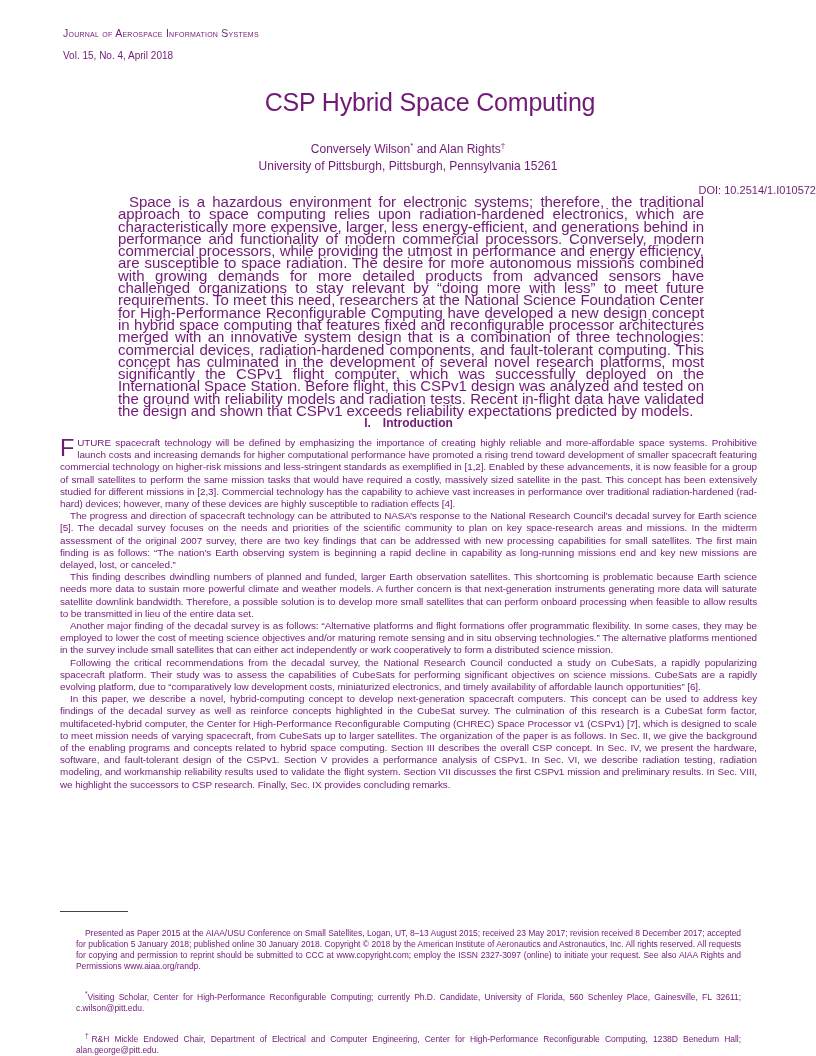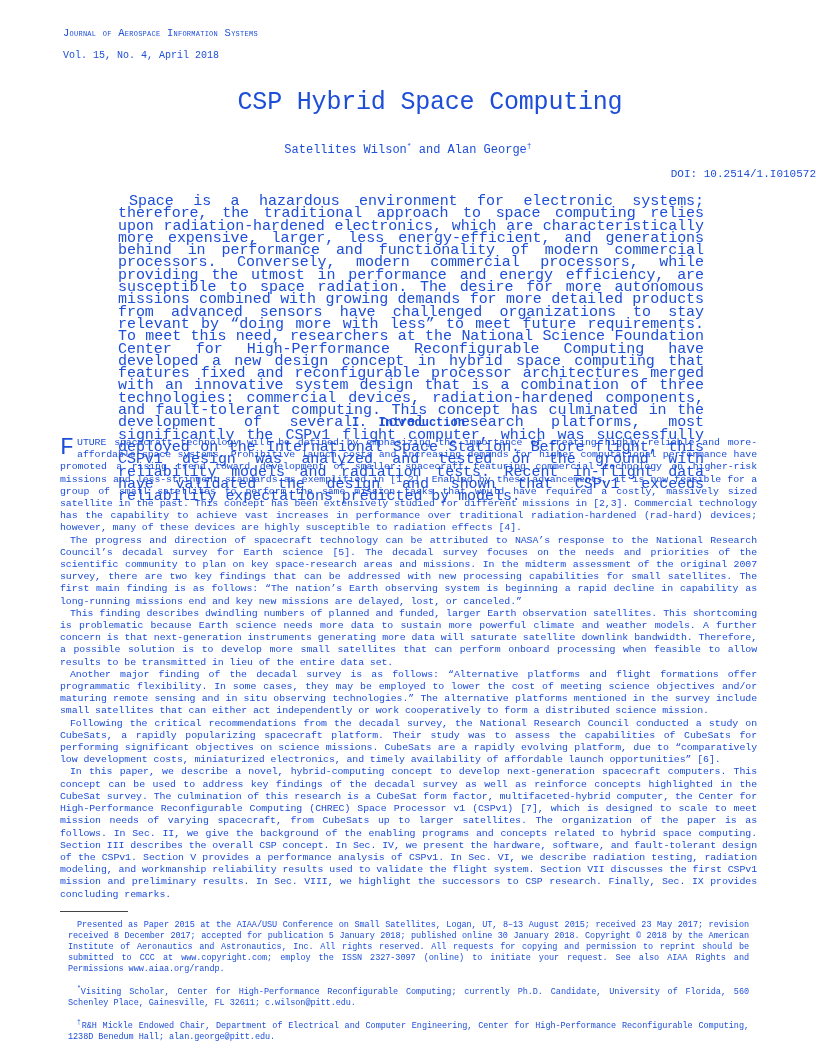--- a/index.html
+++ b/index.html
@@ -1,22 +1,22 @@
 <!DOCTYPE html>
 <html><head>
 <meta charset="utf-8">
 <style>
   html, body { margin: 0; padding: 0; background: #fff; }
   .page {
     position: relative;
     width: 816px;
     height: 1056px;
     background: #ffffff;
-    color: #1d4ed8;
-    font-family: Liberation Mono, monospace;
+    color: #701a75;
+    font-family: Liberation Sans, sans-serif;
     overflow: hidden;
     box-sizing: border-box;
   }
 
   
   .running-head { position: absolute; top: 27px; left: 63px; }
   .journal-name { font-variant: small-caps; font-size: 10.5px; letter-spacing: 0.25px; }
   .vol-line { font-size: 10px; margin-top: 11px; }
 
   
@@ -45,41 +45,42 @@
   .para.indent { text-indent: 10px; }
   .dropcap {
     float: left; font-size: 23.5px; line-height: 20.5px;
     padding: 1px 3px 0 0; font-weight: 400;
   }
 
   
   .footnotes { position: absolute; top: 911px; left: 60px; width: 697px; }
   .fn-rule { width: 68px; height: 0; border-top: 1px solid #444; margin: 0 0 4px 0; }
   .fn {
-    margin: 8px; font-size: 8.5px; line-height: 11px;
+    margin: 16px; font-size: 8.5px; line-height: 11px;
     text-align: justify; text-indent: 9px; letter-spacing: -0.05px;
   }
   .fn sup { font-size: 6.5px; }
 
   
   .page-number { position: absolute; top: 1010px; left: 0; right: 0; text-align: center; font-size: 10px; }
 </style>
 </head>
 <body>
 
 <div class="page">
 
   <div class="running-head">
     <div class="journal-name">Journal of Aerospace Information Systems</div>
     <div class="vol-line">Vol. 15, No. 4, April 2018</div>
   </div>
 
   <div class="title-block">
     <h1 class="paper-title">CSP Hybrid Space Computing</h1>
-    <div class="authors"><span>Satellites Wilson</span><sup>*</sup><span> and </span><span>Alan George</span><sup>†</sup></div>
+    <div class="authors"><span>Conversely Wilson</span><sup>*</sup><span> and </span><span>Alan Rights</span><sup>†</sup></div>
+    <div class="affiliation">University of Pittsburgh, Pittsburgh, Pennsylvania 15261</div>
     <div class="doi">DOI: 10.2514/1.I010572</div>
   </div>
 
   <div class="abstract">Space is a hazardous environment for electronic systems; therefore, the traditional approach to space computing relies upon radiation-hardened electronics, which are characteristically more expensive, larger, less energy-efficient, and generations behind in performance and functionality of modern commercial processors. Conversely, modern commercial processors, while providing the utmost in performance and energy efficiency, are susceptible to space radiation. The desire for more autonomous missions combined with growing demands for more detailed products from advanced sensors have challenged organizations to stay relevant by “doing more with less” to meet future requirements. To meet this need, researchers at the National Science Foundation Center for High-Performance Reconfigurable Computing have developed a new design concept in hybrid space computing that features fixed and reconfigurable processor architectures merged with an innovative system design that is a combination of three technologies: commercial devices, radiation-hardened components, and fault-tolerant computing. This concept has culminated in the development of several novel research platforms, most significantly the CSPv1 flight computer, which was successfully deployed on the International Space Station. Before flight, this CSPv1 design was analyzed and tested on the ground with reliability models and radiation tests. Recent in-flight data have validated the design and shown that CSPv1 exceeds reliability expectations predicted by models.</div>
 
   <div class="main">
     <h2 class="section-heading"><span class="sec-num">I.</span><span>Introduction</span></h2>
 
     <p class="para"><span class="dropcap">F</span><span>UTURE spacecraft technology will be defined by emphasizing the importance of creating highly reliable and more-affordable space systems. Prohibitive launch costs and increasing demands for higher computational performance have promoted a rising trend toward development of smaller spacecraft featuring commercial technology on higher-risk missions and less-stringent standards as exemplified in [1,2]. Enabled by these advancements, it is now feasible for a group of small satellites to perform the same mission tasks that would have required a costly, massively sized satellite in the past. This concept has been extensively studied for different missions in [2,3]. Commercial technology has the capability to achieve vast increases in performance over traditional radiation-hardened (rad-hard) devices; however, many of these devices are highly susceptible to radiation effects [4].</span></p>
     <p class="para indent">The progress and direction of spacecraft technology can be attributed to NASA’s response to the National Research Council’s decadal survey for Earth science [5]. The decadal survey focuses on the needs and priorities of the scientific community to plan on key space-research areas and missions. In the midterm assessment of the original 2007 survey, there are two key findings that can be addressed with new processing capabilities for small satellites. The first main finding is as follows: “The nation’s Earth observing system is beginning a rapid decline in capability as long-running missions end and key new missions are delayed, lost, or canceled.”</p>

